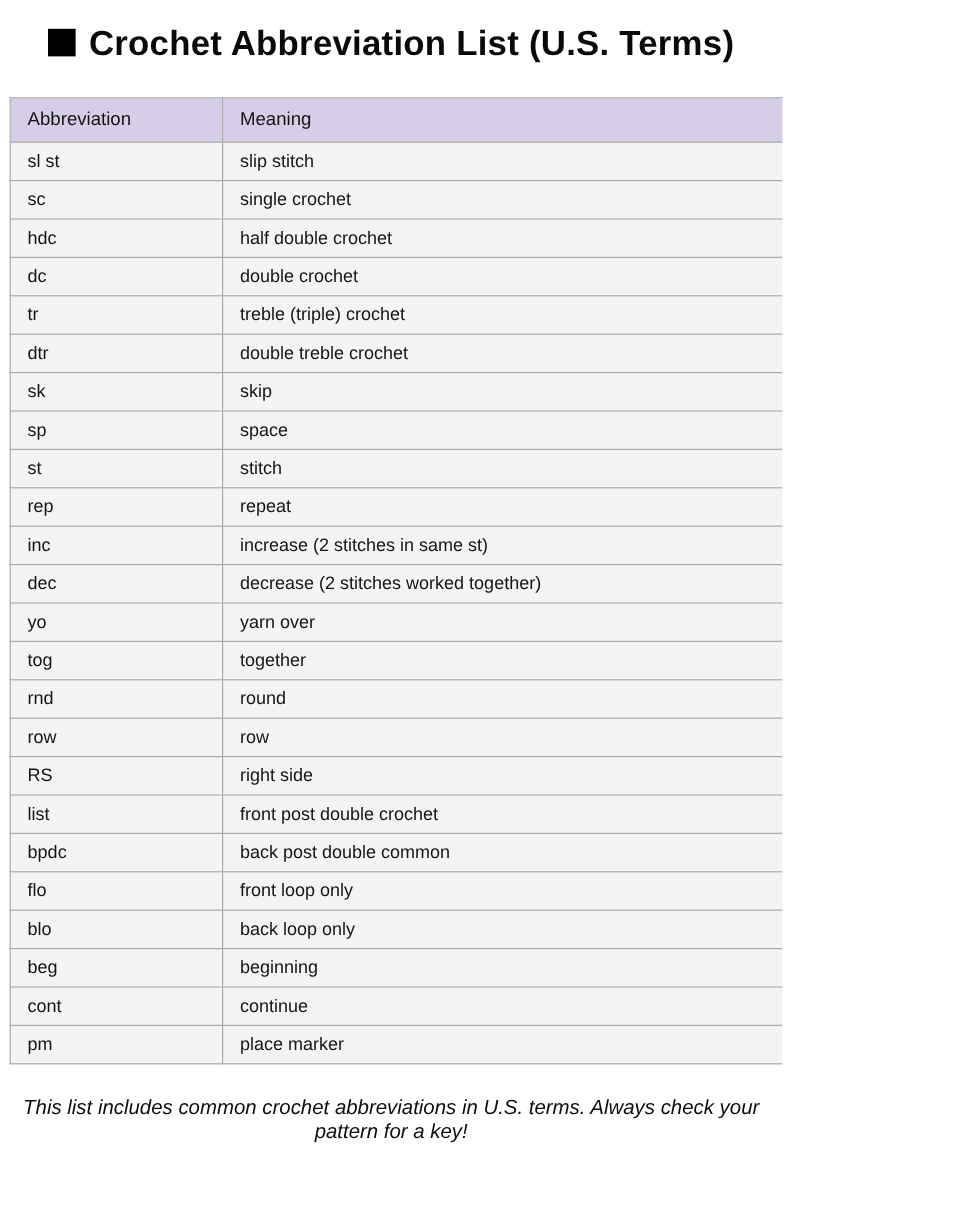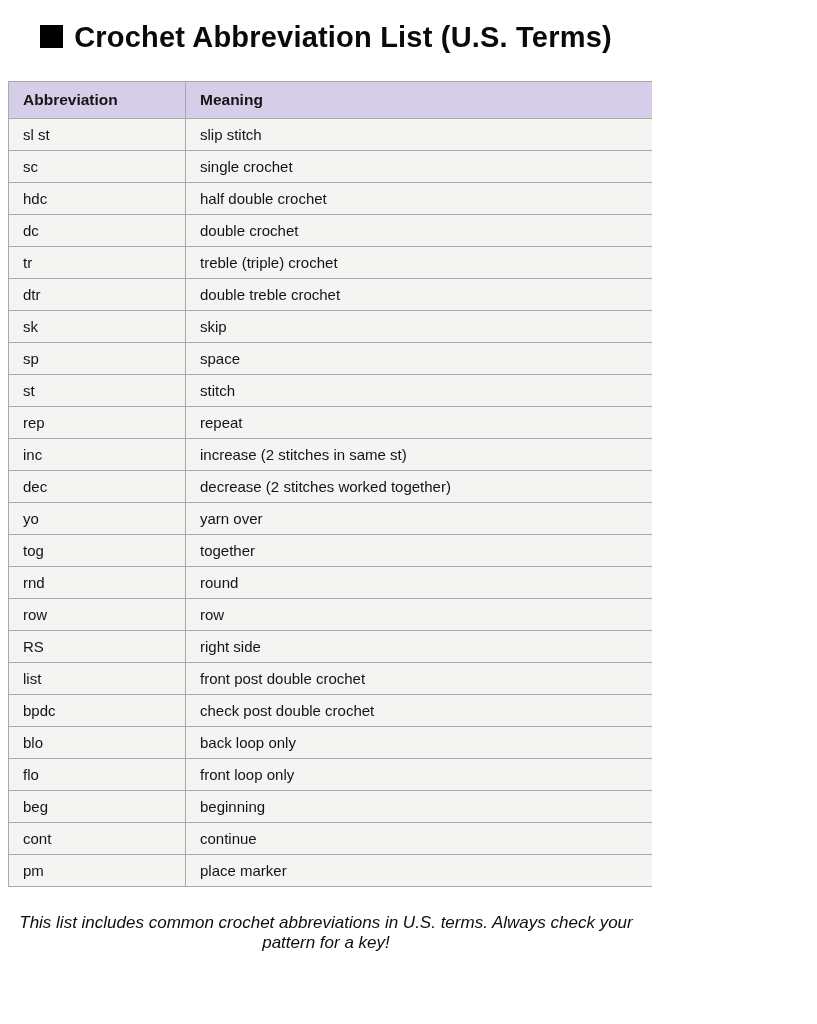--- a/index.html
+++ b/index.html
@@ -43,21 +43,21 @@
   table.abbr th, table.abbr td {
     border: 1px solid var(--border-color, #a9a9a9);
     text-align: left;
     vertical-align: middle;
     overflow: hidden;
     white-space: nowrap;
   }
   table.abbr th {
     background: var(--header-bg, #d6cde9);
     font-size: 15.5px;
-    font-weight: bold;
+    font-weight: normal;
     padding: 9px 10px 9px 14px;
     line-height: 18px;
   }
   table.abbr td {
     background: var(--row-bg, #f4f4f3);
     font-size: 15px;
     padding: 7px 10px 7px 14px;
     line-height: 17px;
   }
   .footer-note {
@@ -156,29 +156,29 @@
         <tr>
           <td>RS</td>
           <td>right side</td>
         </tr>
         <tr>
           <td>list</td>
           <td>front post double crochet</td>
         </tr>
         <tr>
           <td>bpdc</td>
-          <td>check post double crochet</td>
+          <td>back post double common</td>
+        </tr>
+        <tr>
+          <td>flo</td>
+          <td>front loop only</td>
         </tr>
         <tr>
           <td>blo</td>
           <td>back loop only</td>
-        </tr>
-        <tr>
-          <td>flo</td>
-          <td>front loop only</td>
         </tr>
         <tr>
           <td>beg</td>
           <td>beginning</td>
         </tr>
         <tr>
           <td>cont</td>
           <td>continue</td>
         </tr>
         <tr>

